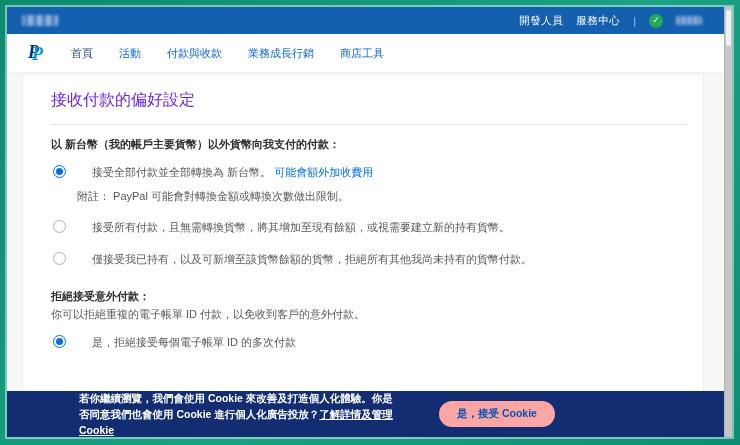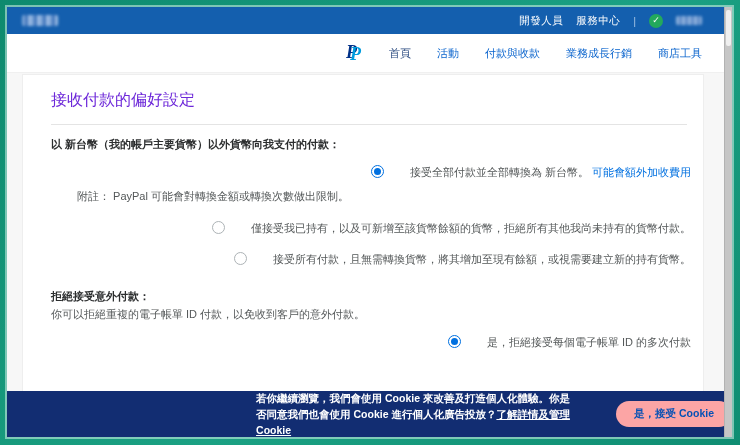--- a/index.html
+++ b/index.html
@@ -1,15 +1,15 @@
 <!DOCTYPE html>
 <html><head>
 <meta charset="utf-8">
 <style>
-  * { margin:0; padding:0; box-sizing:border-box;justify-content:flex-end; }
+  * { margin:0; padding:0; box-sizing:border-box; }
   html,body { width:740px; height:445px; }
   body {
     font-family:"Liberation Sans","DejaVu Sans",sans-serif;
     background:linear-gradient(135deg,#0e8a6e 0%,#1ba183 55%,#0f8d72 100%);
     padding:7px 8px 8px 7px;
   }
   .frame {
     position:relative; width:100%; height:100%;
     background:#f7f7f7; overflow:hidden;
     box-shadow:0 0 0 2px rgba(214,243,234,.55);
@@ -84,21 +84,21 @@
     position:absolute; top:0; right:0; bottom:0; width:8px;
     background:#c6c6c6; border-left:1px solid #b2b2b2; z-index:30;
   }
   .scroll-thumb {
     position:absolute; top:3px; left:1px; right:1px; height:36px;
     background:#efefef; border-radius:2px;
   }
   
   .cookie-banner {
     flex:none; height:46px; background:#122d72; z-index:20;
-    display:flex; align-items:center; gap:42px; padding-left:56px;
+    display:flex; align-items:center; gap:42px; padding-left:72px;
   }
   .cookie-text {
     width:318px; color:#fff; font-size:10.5px; line-height:1.55; font-weight:bold;
   }
   .cookie-link { color:#fff; font-weight:bold; text-decoration:underline; cursor:pointer; }
   .cookie-btn {
     background:#fca5a5; color:#0551b5; border:none; border-radius:999px;
     font-size:10.5px; font-weight:bold; padding:6px 18px; cursor:pointer;
     font-family:inherit; white-space:nowrap;
   }
@@ -139,28 +139,28 @@
       <div class="line-bold">以 新台幣（我的帳戶主要貨幣）以外貨幣向我支付的付款：</div>
 
       <div class="radio-row">
         <span class="radio selected"></span>
         <span class="radio-label">
           <span>接受全部付款並全部轉換為 新台幣。 </span><a class="link">可能會額外加收費用</a>
         </span>
       </div>
       <div class="radio-note">附註： PayPal 可能會對轉換金額或轉換次數做出限制。</div>
 
+      <div class="radio-row" style="margin-top:16px;">
+        <span class="radio"></span>
+        <span class="radio-label">接受所有付款，且無需轉換貨幣，將其增加至現有餘額，或視需要建立新的持有貨幣。</span>
+      </div>
+
       <div class="radio-row" style="margin-top:17px;">
         <span class="radio"></span>
         <span class="radio-label">僅接受我已持有，以及可新增至該貨幣餘額的貨幣，拒絕所有其他我尚未持有的貨幣付款。</span>
-      </div>
-
-      <div class="radio-row" style="margin-top:16px;">
-        <span class="radio"></span>
-        <span class="radio-label">接受所有付款，且無需轉換貨幣，將其增加至現有餘額，或視需要建立新的持有貨幣。</span>
       </div>
 
       <div class="section-head">拒絕接受意外付款：</div>
       <div class="line">你可以拒絕重複的電子帳單 ID 付款，以免收到客戶的意外付款。</div>
 
       <div class="radio-row">
         <span class="radio selected"></span>
         <span class="radio-label">是，拒絕接受每個電子帳單 ID 的多次付款</span>
       </div>
 

